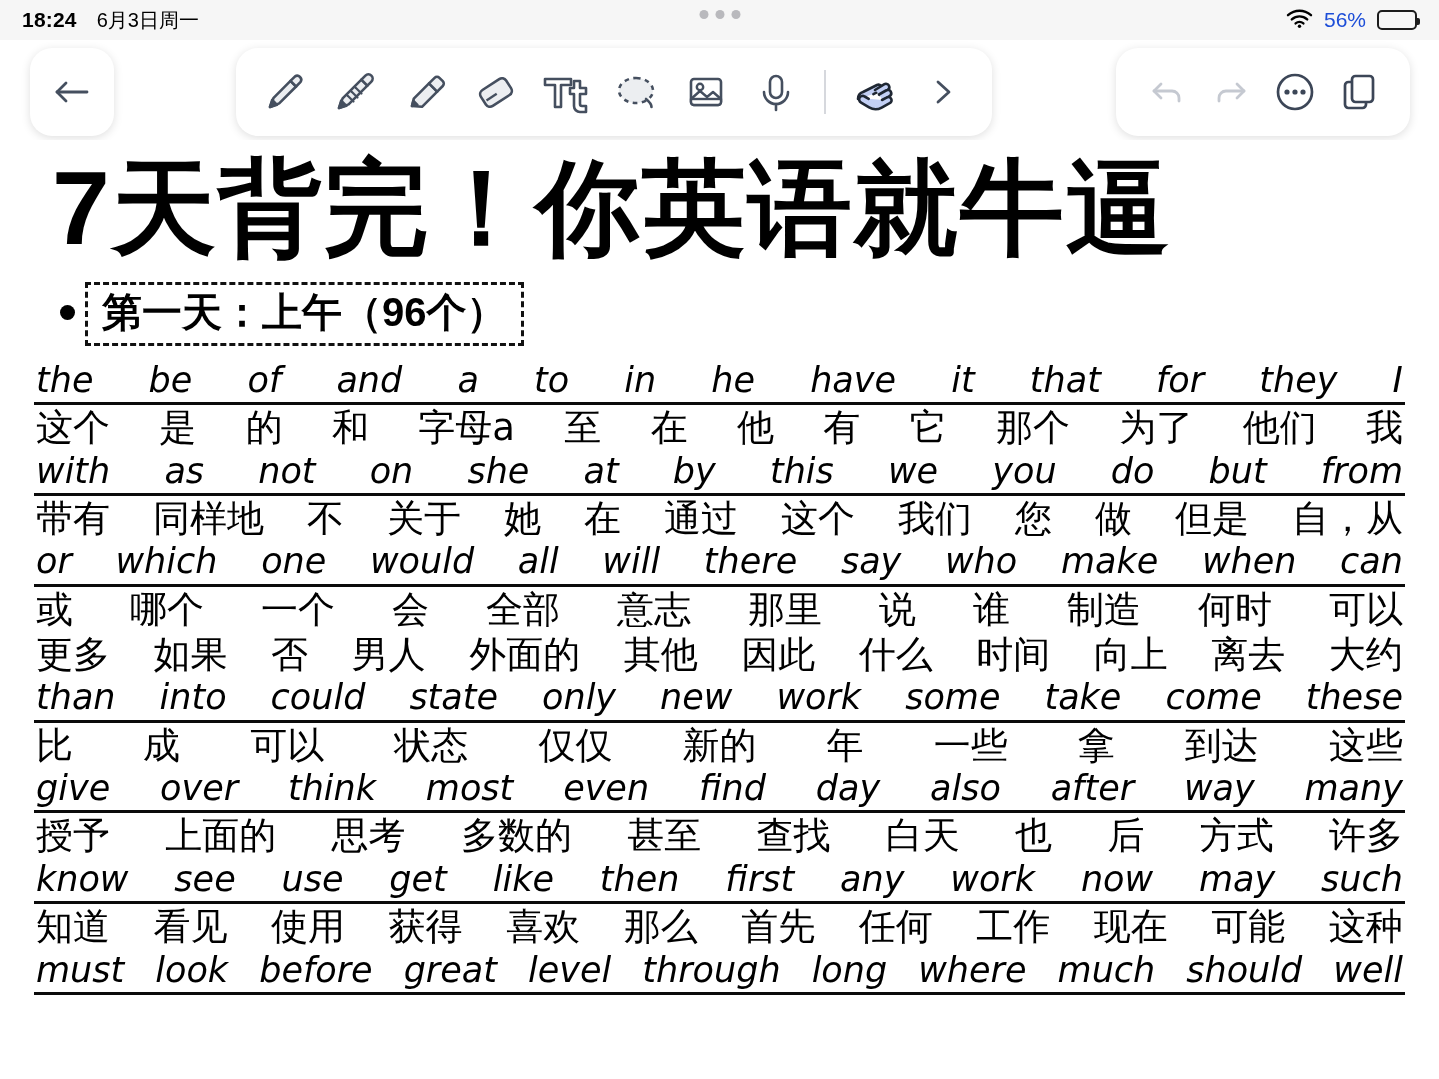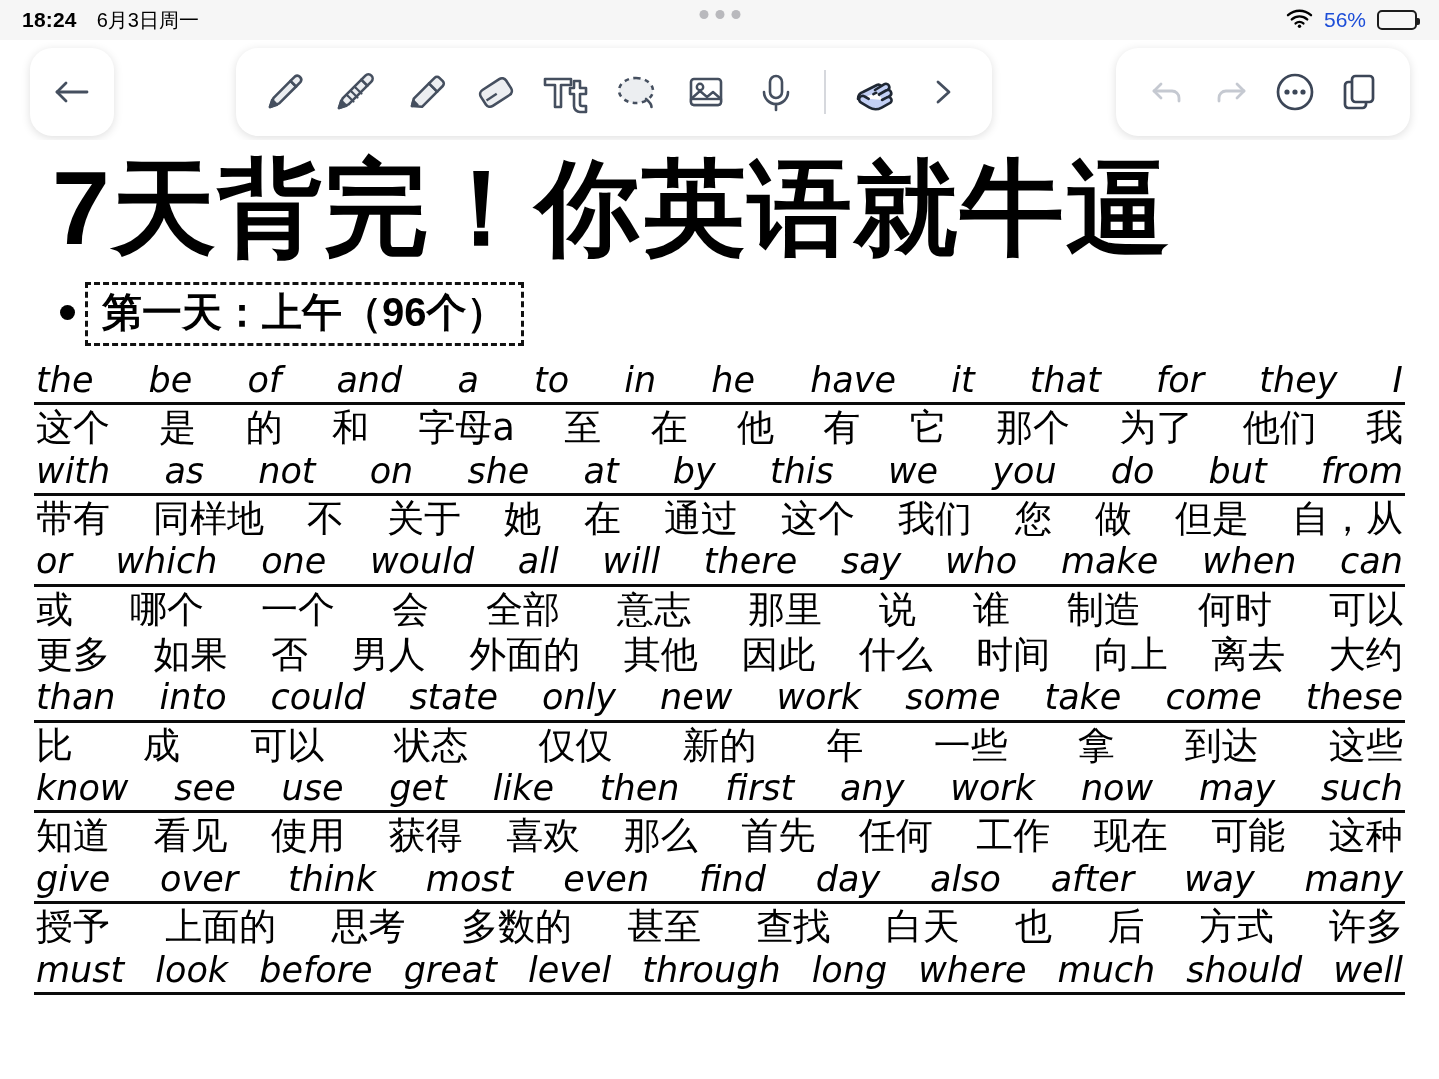--- a/index.html
+++ b/index.html
@@ -433,20 +433,48 @@
           <span class="cn">新的</span>
           <span class="cn">年</span>
           <span class="cn">一些</span>
           <span class="cn">拿</span>
           <span class="cn">到达</span>
           <span class="cn">这些</span>
         </div>
       </div>
       <div class="wrow">
         <div class="en-line">
+          <span class="en">give</span>
+          <span class="en">over</span>
+          <span class="en">think</span>
+          <span class="en">most</span>
+          <span class="en">even</span>
+          <span class="en">find</span>
+          <span class="en">day</span>
+          <span class="en">also</span>
+          <span class="en">after</span>
+          <span class="en">way</span>
+          <span class="en">many</span>
+        </div>
+        <div class="cn-line">
+          <span class="cn">授予</span>
+          <span class="cn">上面的</span>
+          <span class="cn">思考</span>
+          <span class="cn">多数的</span>
+          <span class="cn">甚至</span>
+          <span class="cn">查找</span>
+          <span class="cn">白天</span>
+          <span class="cn">也</span>
+          <span class="cn">后</span>
+          <span class="cn">方式</span>
+          <span class="cn">许多</span>
+        </div>
+      </div>
+      <div class="wrow">
+        <div class="en-line">
           <span class="en">know</span>
           <span class="en">see</span>
           <span class="en">use</span>
           <span class="en">get</span>
           <span class="en">like</span>
           <span class="en">then</span>
           <span class="en">first</span>
           <span class="en">any</span>
           <span class="en">work</span>
           <span class="en">now</span>
@@ -463,48 +491,20 @@
           <span class="cn">首先</span>
           <span class="cn">任何</span>
           <span class="cn">工作</span>
           <span class="cn">现在</span>
           <span class="cn">可能</span>
           <span class="cn">这种</span>
         </div>
       </div>
       <div class="wrow">
         <div class="en-line">
-          <span class="en">give</span>
-          <span class="en">over</span>
-          <span class="en">think</span>
-          <span class="en">most</span>
-          <span class="en">even</span>
-          <span class="en">find</span>
-          <span class="en">day</span>
-          <span class="en">also</span>
-          <span class="en">after</span>
-          <span class="en">way</span>
-          <span class="en">many</span>
-        </div>
-        <div class="cn-line">
-          <span class="cn">授予</span>
-          <span class="cn">上面的</span>
-          <span class="cn">思考</span>
-          <span class="cn">多数的</span>
-          <span class="cn">甚至</span>
-          <span class="cn">查找</span>
-          <span class="cn">白天</span>
-          <span class="cn">也</span>
-          <span class="cn">后</span>
-          <span class="cn">方式</span>
-          <span class="cn">许多</span>
-        </div>
-      </div>
-      <div class="wrow">
-        <div class="en-line">
           <span class="en">must</span>
           <span class="en">look</span>
           <span class="en">before</span>
           <span class="en">great</span>
           <span class="en">level</span>
           <span class="en">through</span>
           <span class="en">long</span>
           <span class="en">where</span>
           <span class="en">much</span>
           <span class="en">should</span>

